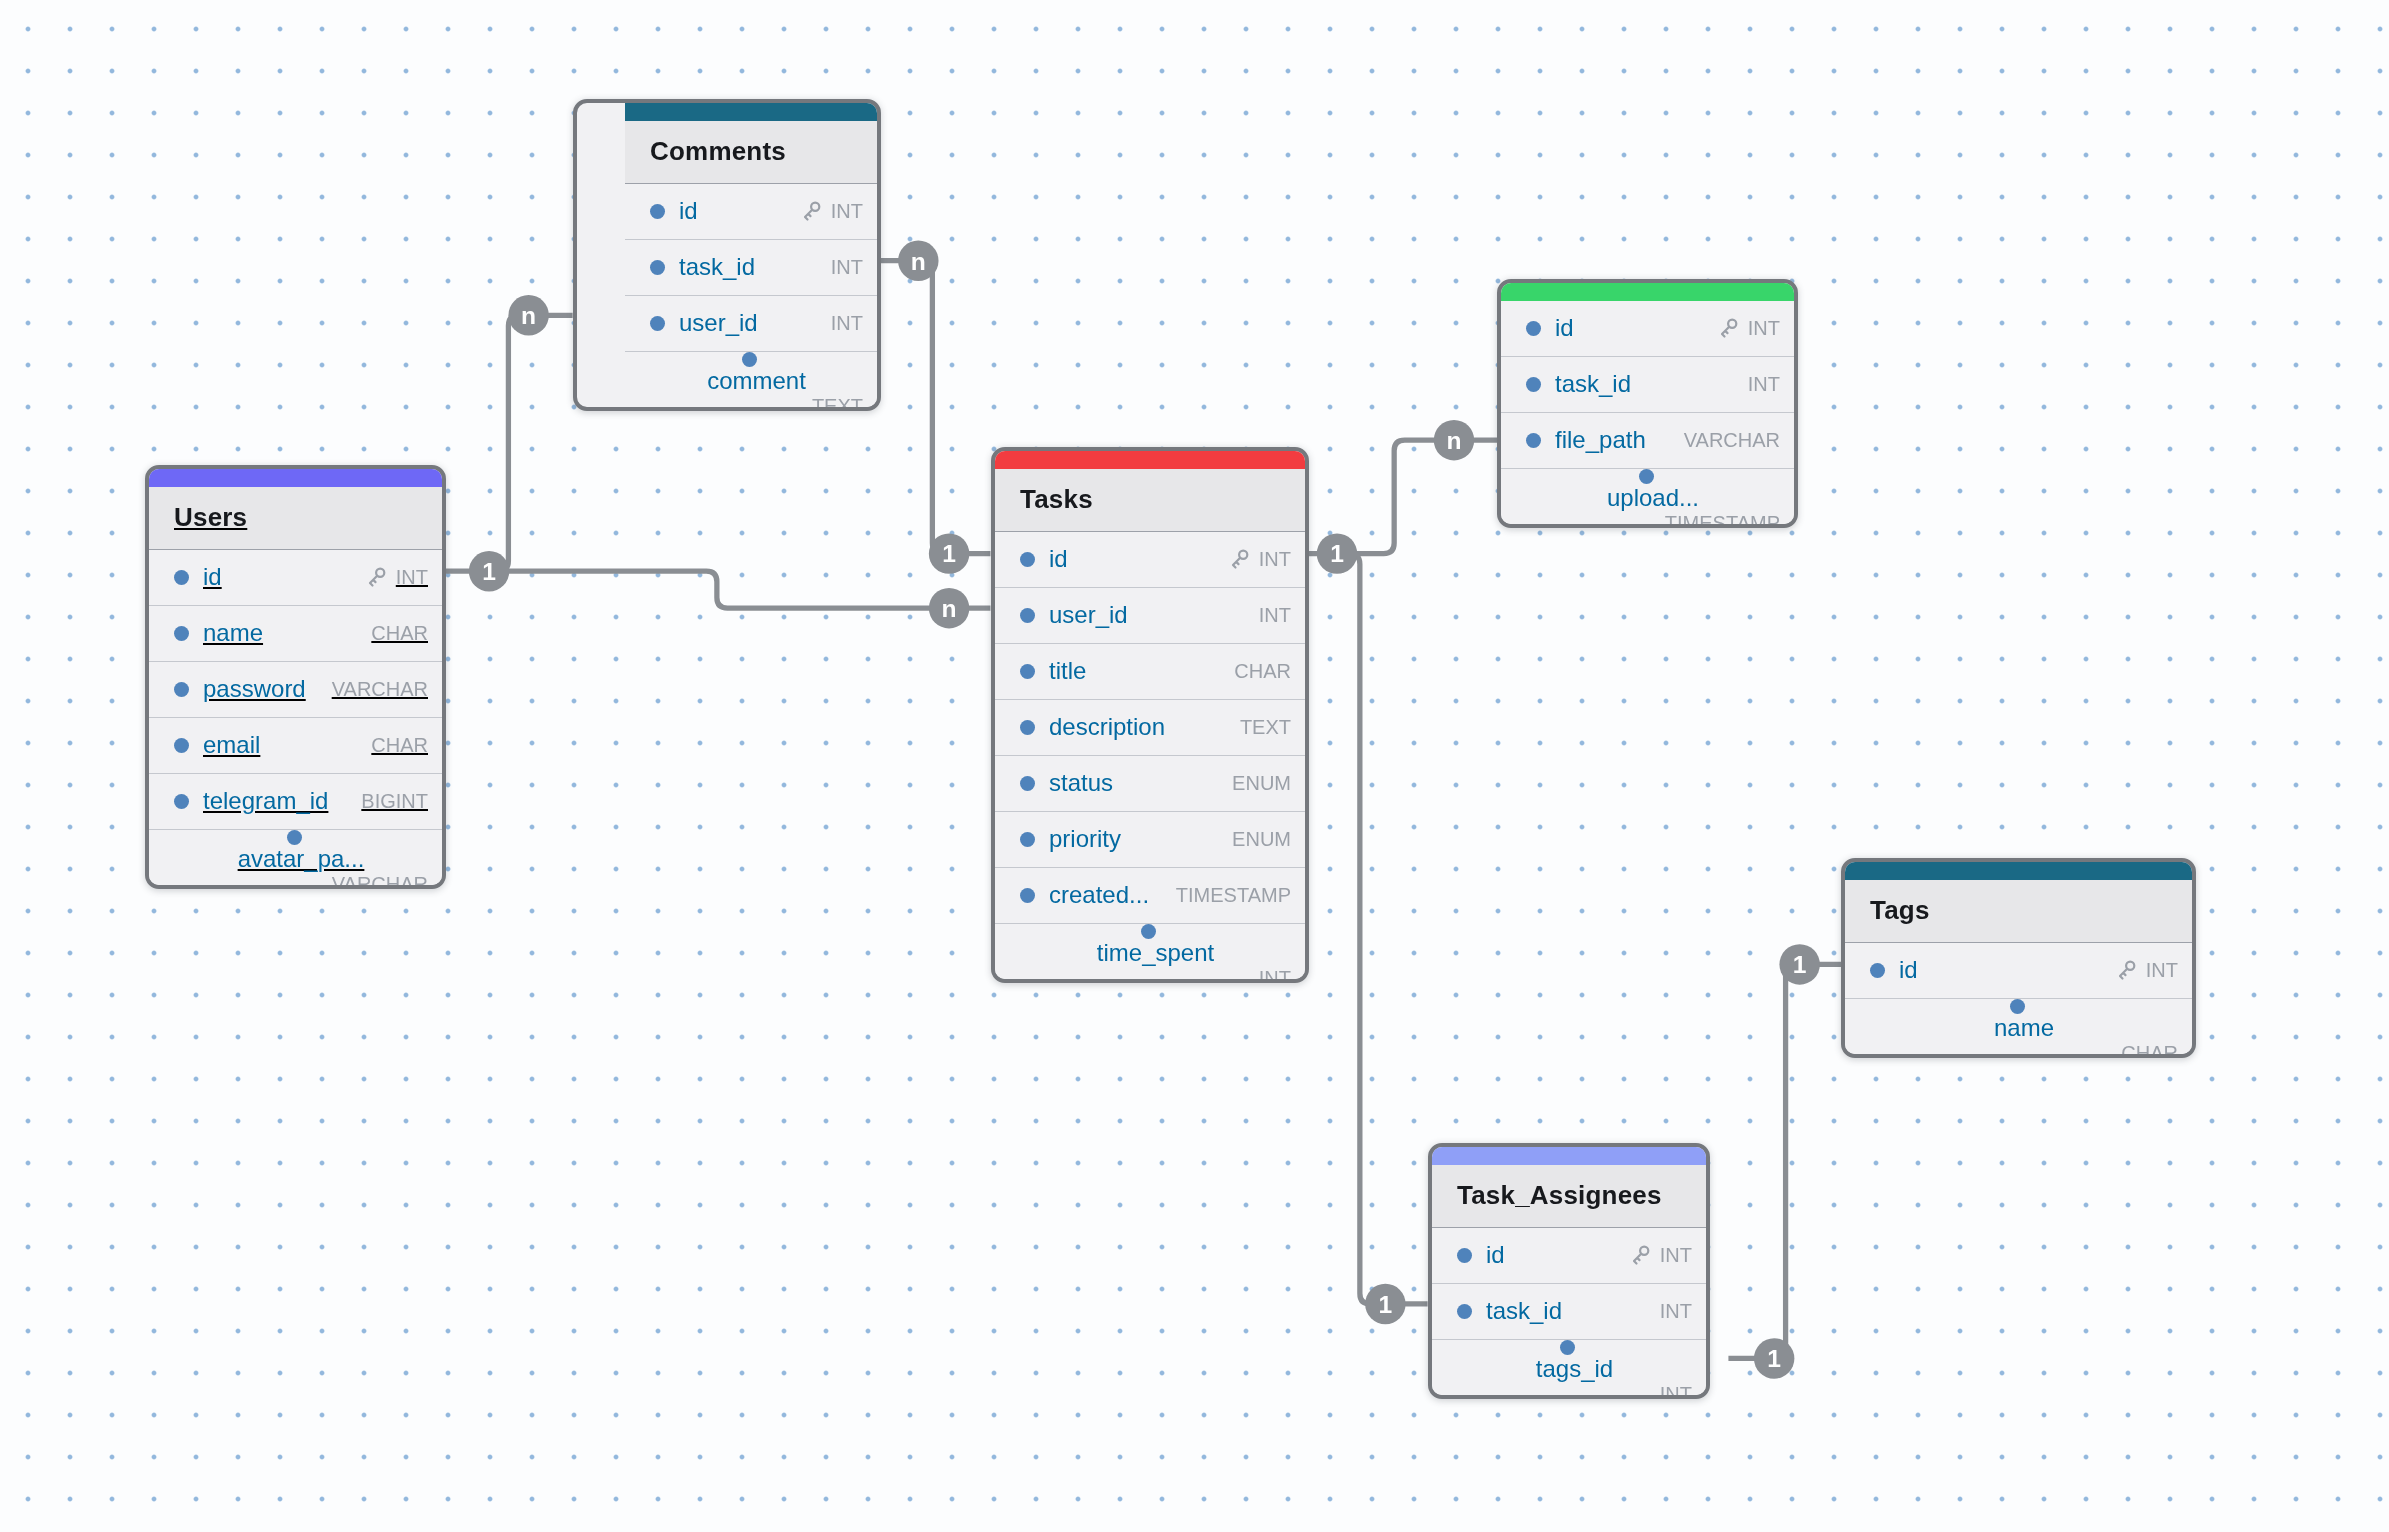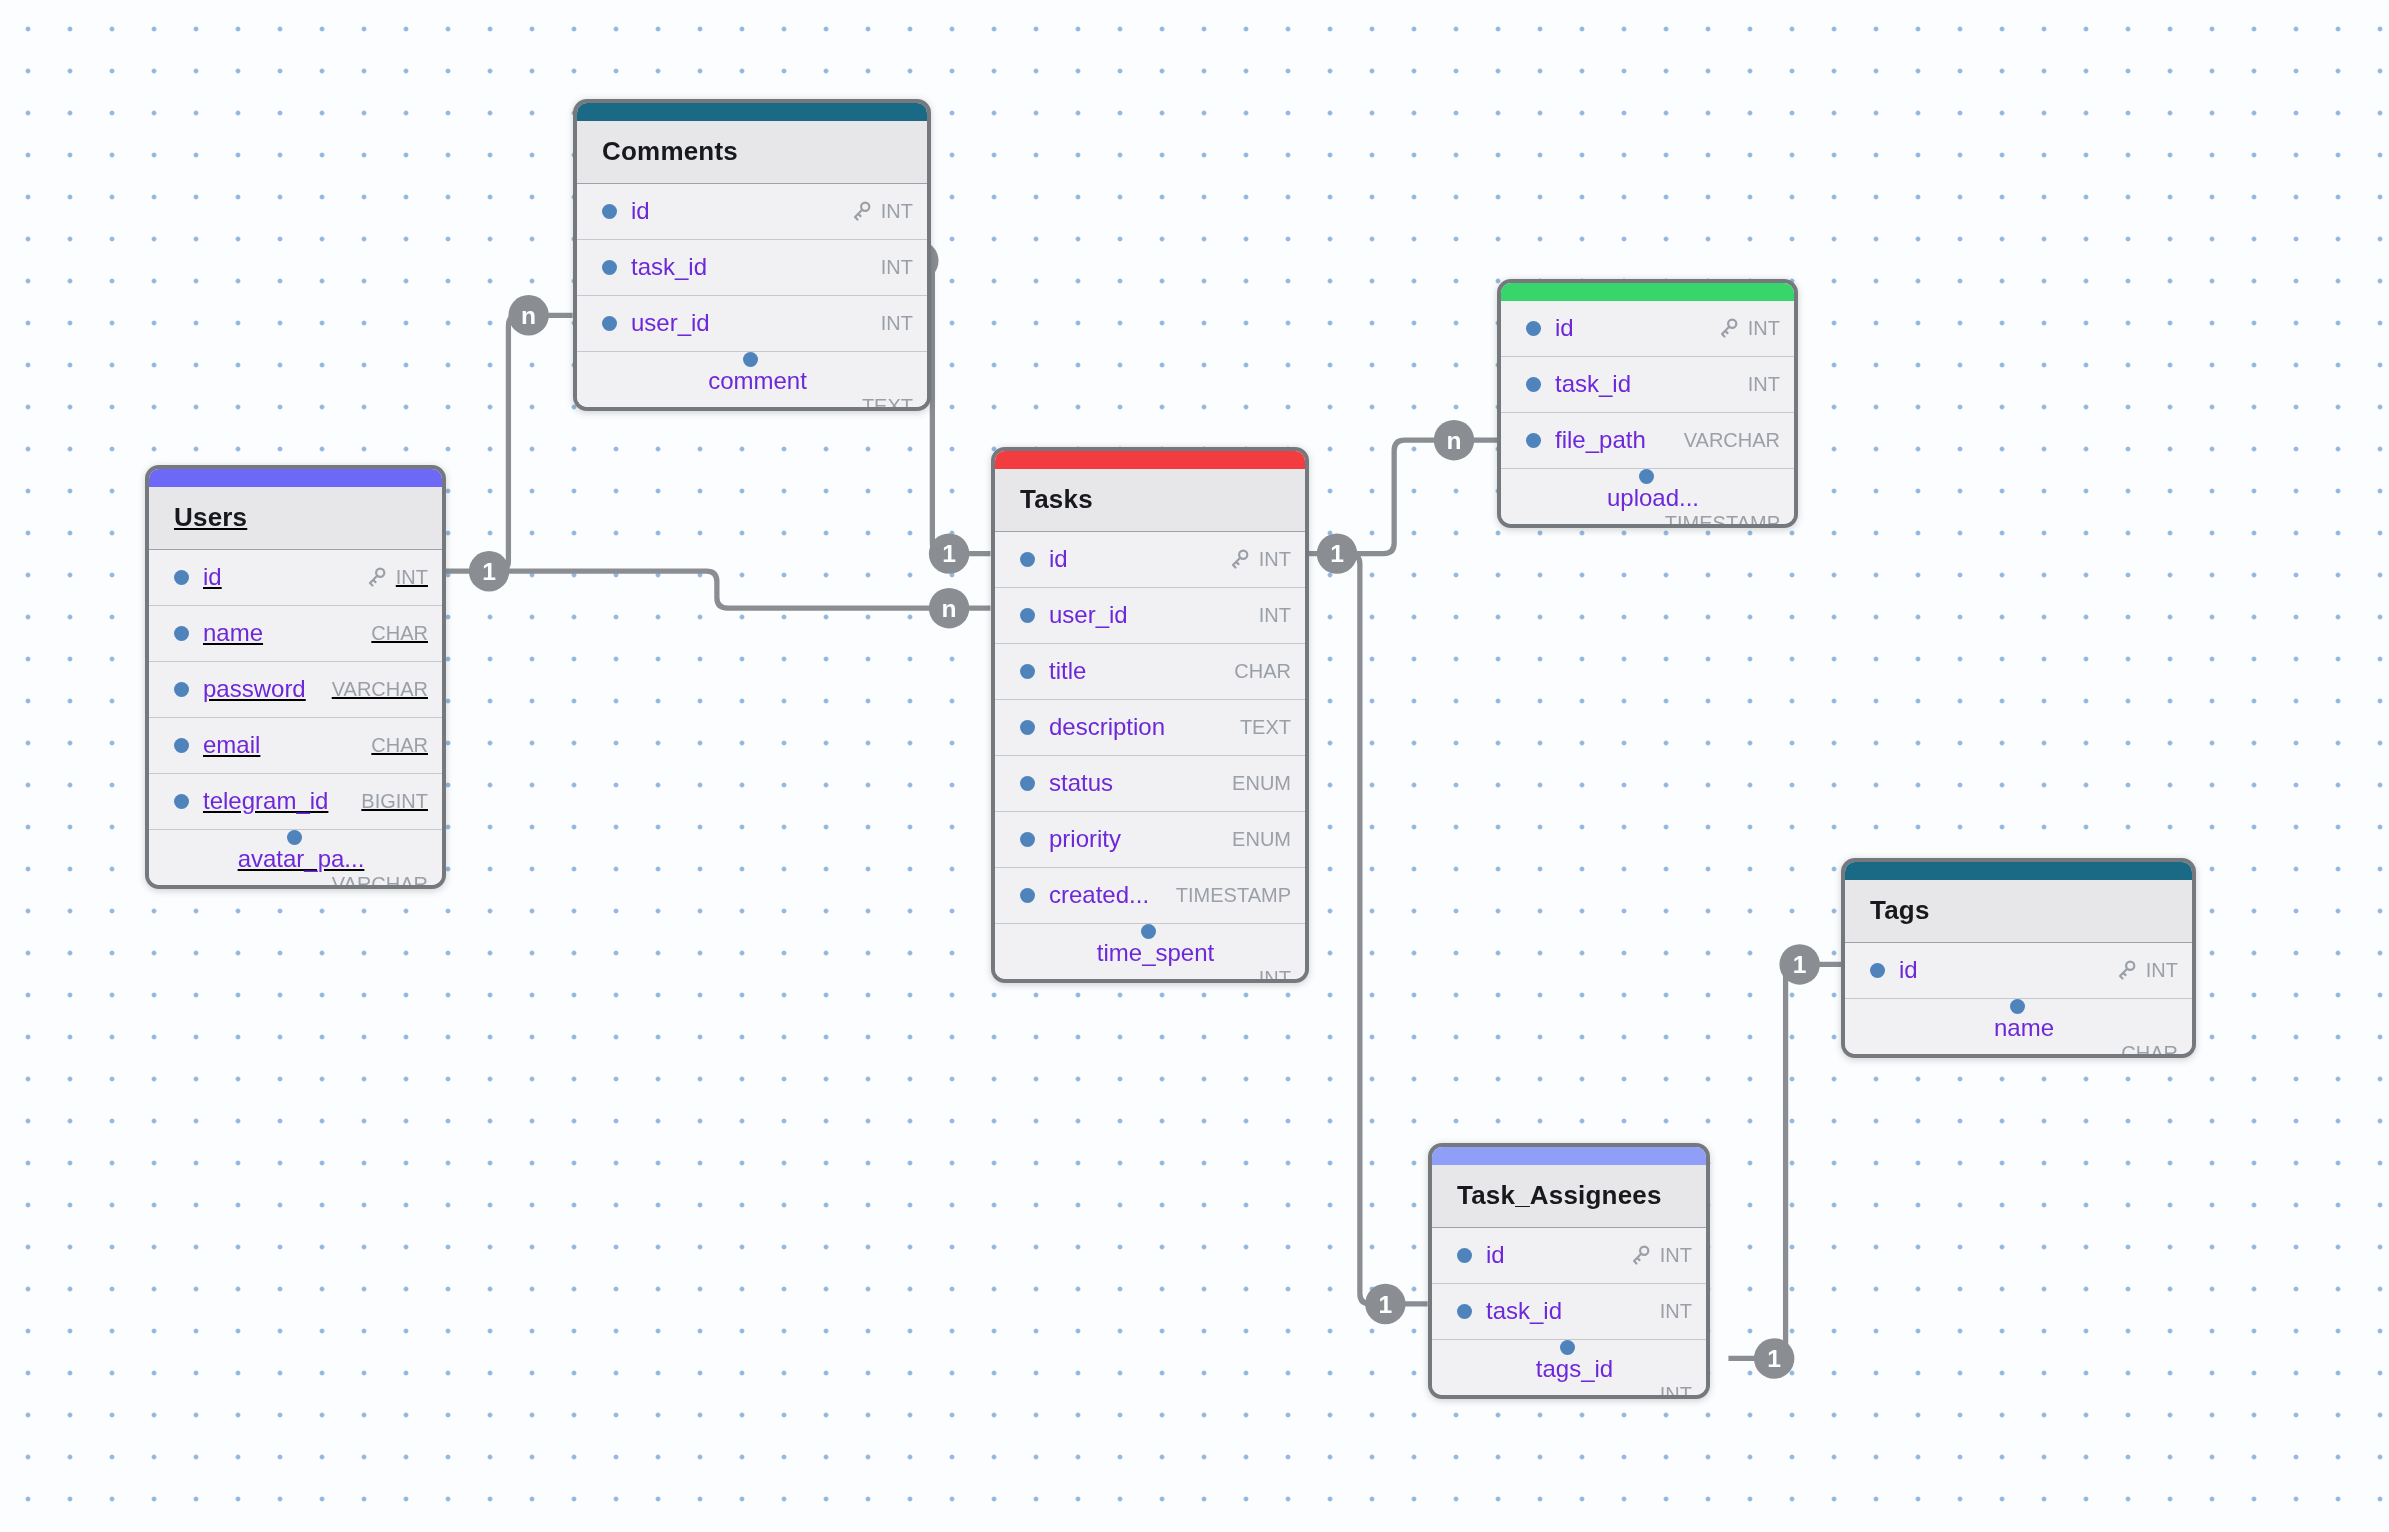--- a/index.html
+++ b/index.html
@@ -27,21 +27,21 @@
     background:#e7e7e9; border-bottom:1.8px solid #9da1a9;
     font-size:26px; font-weight:bold; color:#17191d; letter-spacing:0.2px;
   }
   .row{
     height:55px; display:flex; align-items:center;
     padding:0 14px 0 25px; background:#f1f1f3;
     border-bottom:1.8px solid #c5c8ce; font-size:24px;
   }
   .row:last-child{border-bottom:none;flex-direction:column;}
   .dot{width:15px; height:15px; border-radius:50%; background:#4f83bb; margin-right:14px; flex:none;}
-  .fname{color:#6d28d9; white-space:nowrap;}
+  .fname{color:#0369a1; white-space:nowrap;}
   .ftype{margin-left:auto; display:flex; align-items:center; gap:8px; color:#9ba0a8; font-size:20px; white-space:nowrap;}
   .key{flex:none; display:block;}
 </style>
 </head>
 <body>
 
 <div id="canvas">
   <svg id="wires" xmlns="http://www.w3.org/2000/svg" viewBox="0 0 2716 1742" width="2389" height="1533">
       <path class="wire" d="M 507 649 H 803 Q 815 649 815 661 V 679 Q 815 691 827 691 H 1126"></path>
       <path class="wire" d="M 651 358 H 590 Q 578 358 578 370 V 637 Q 578 649 566 649 L 556 649"></path>
@@ -83,21 +83,21 @@
       </g>
       <g>
         <circle class="badge" cx="2046" cy="1096" r="23"></circle>
         <text class="badge-label" x="2046" y="1106">1</text>
       </g>
       <g>
         <circle class="badge" cx="2017" cy="1544" r="23"></circle>
         <text class="badge-label" x="2017" y="1554">1</text>
       </g>
     </svg>
-<div class="table" style="left: 573px; top: 99px; width: 358px;">
+<div class="table" style="left: 573px; top: 99px; width: 308px; padding-left: 48px;">
       <div class="bar" style="background: rgb(26, 105, 133);"></div>
       <div class="ttl">Comments</div>
       <div class="row">
         <span class="dot"></span>
         <span class="fname">id</span>
         <span class="ftype">
           <svg class="key" viewBox="0 0 24 24" width="24" height="24">
             <circle cx="16.2" cy="7.8" r="4.1" fill="none" stroke="#9ba0a8" stroke-width="2.2"></circle>
             <path d="M13.2 10.8 L6 18 M6 18 l2.5 2.5 M9.2 14.8 l2.3 2.3" fill="none" stroke="#9ba0a8" stroke-width="2.2" stroke-linecap="round"></path>
           </svg>

